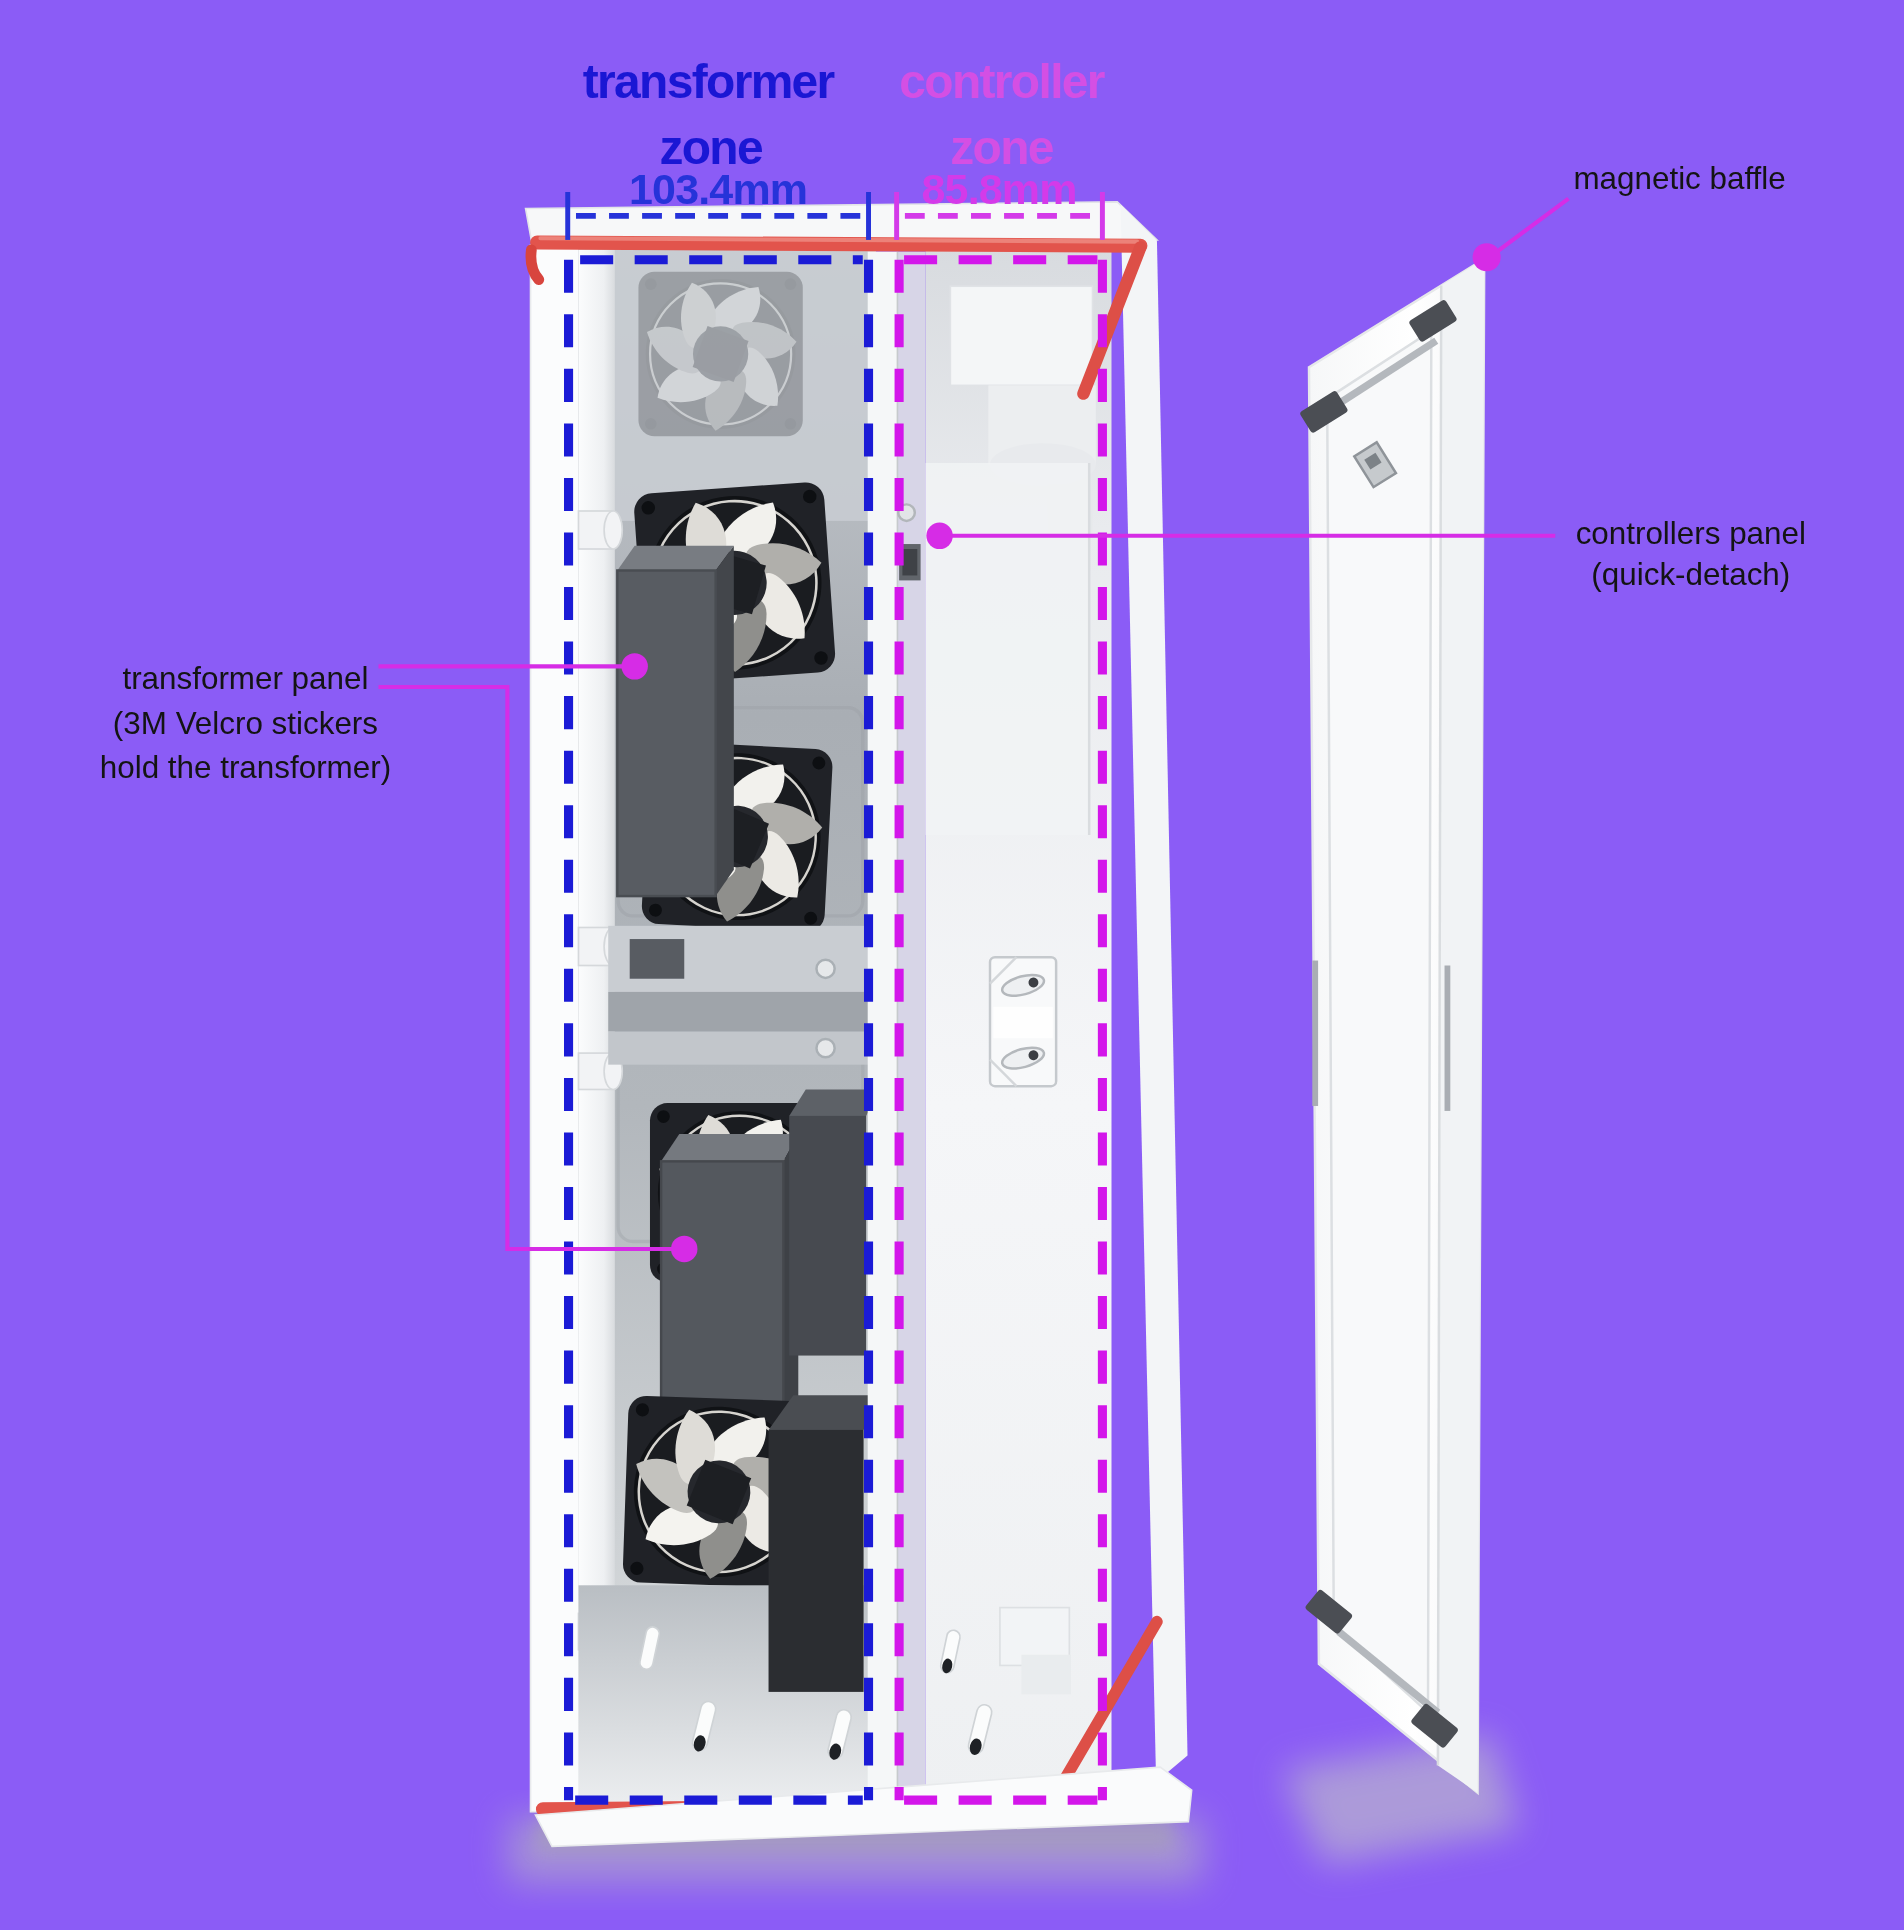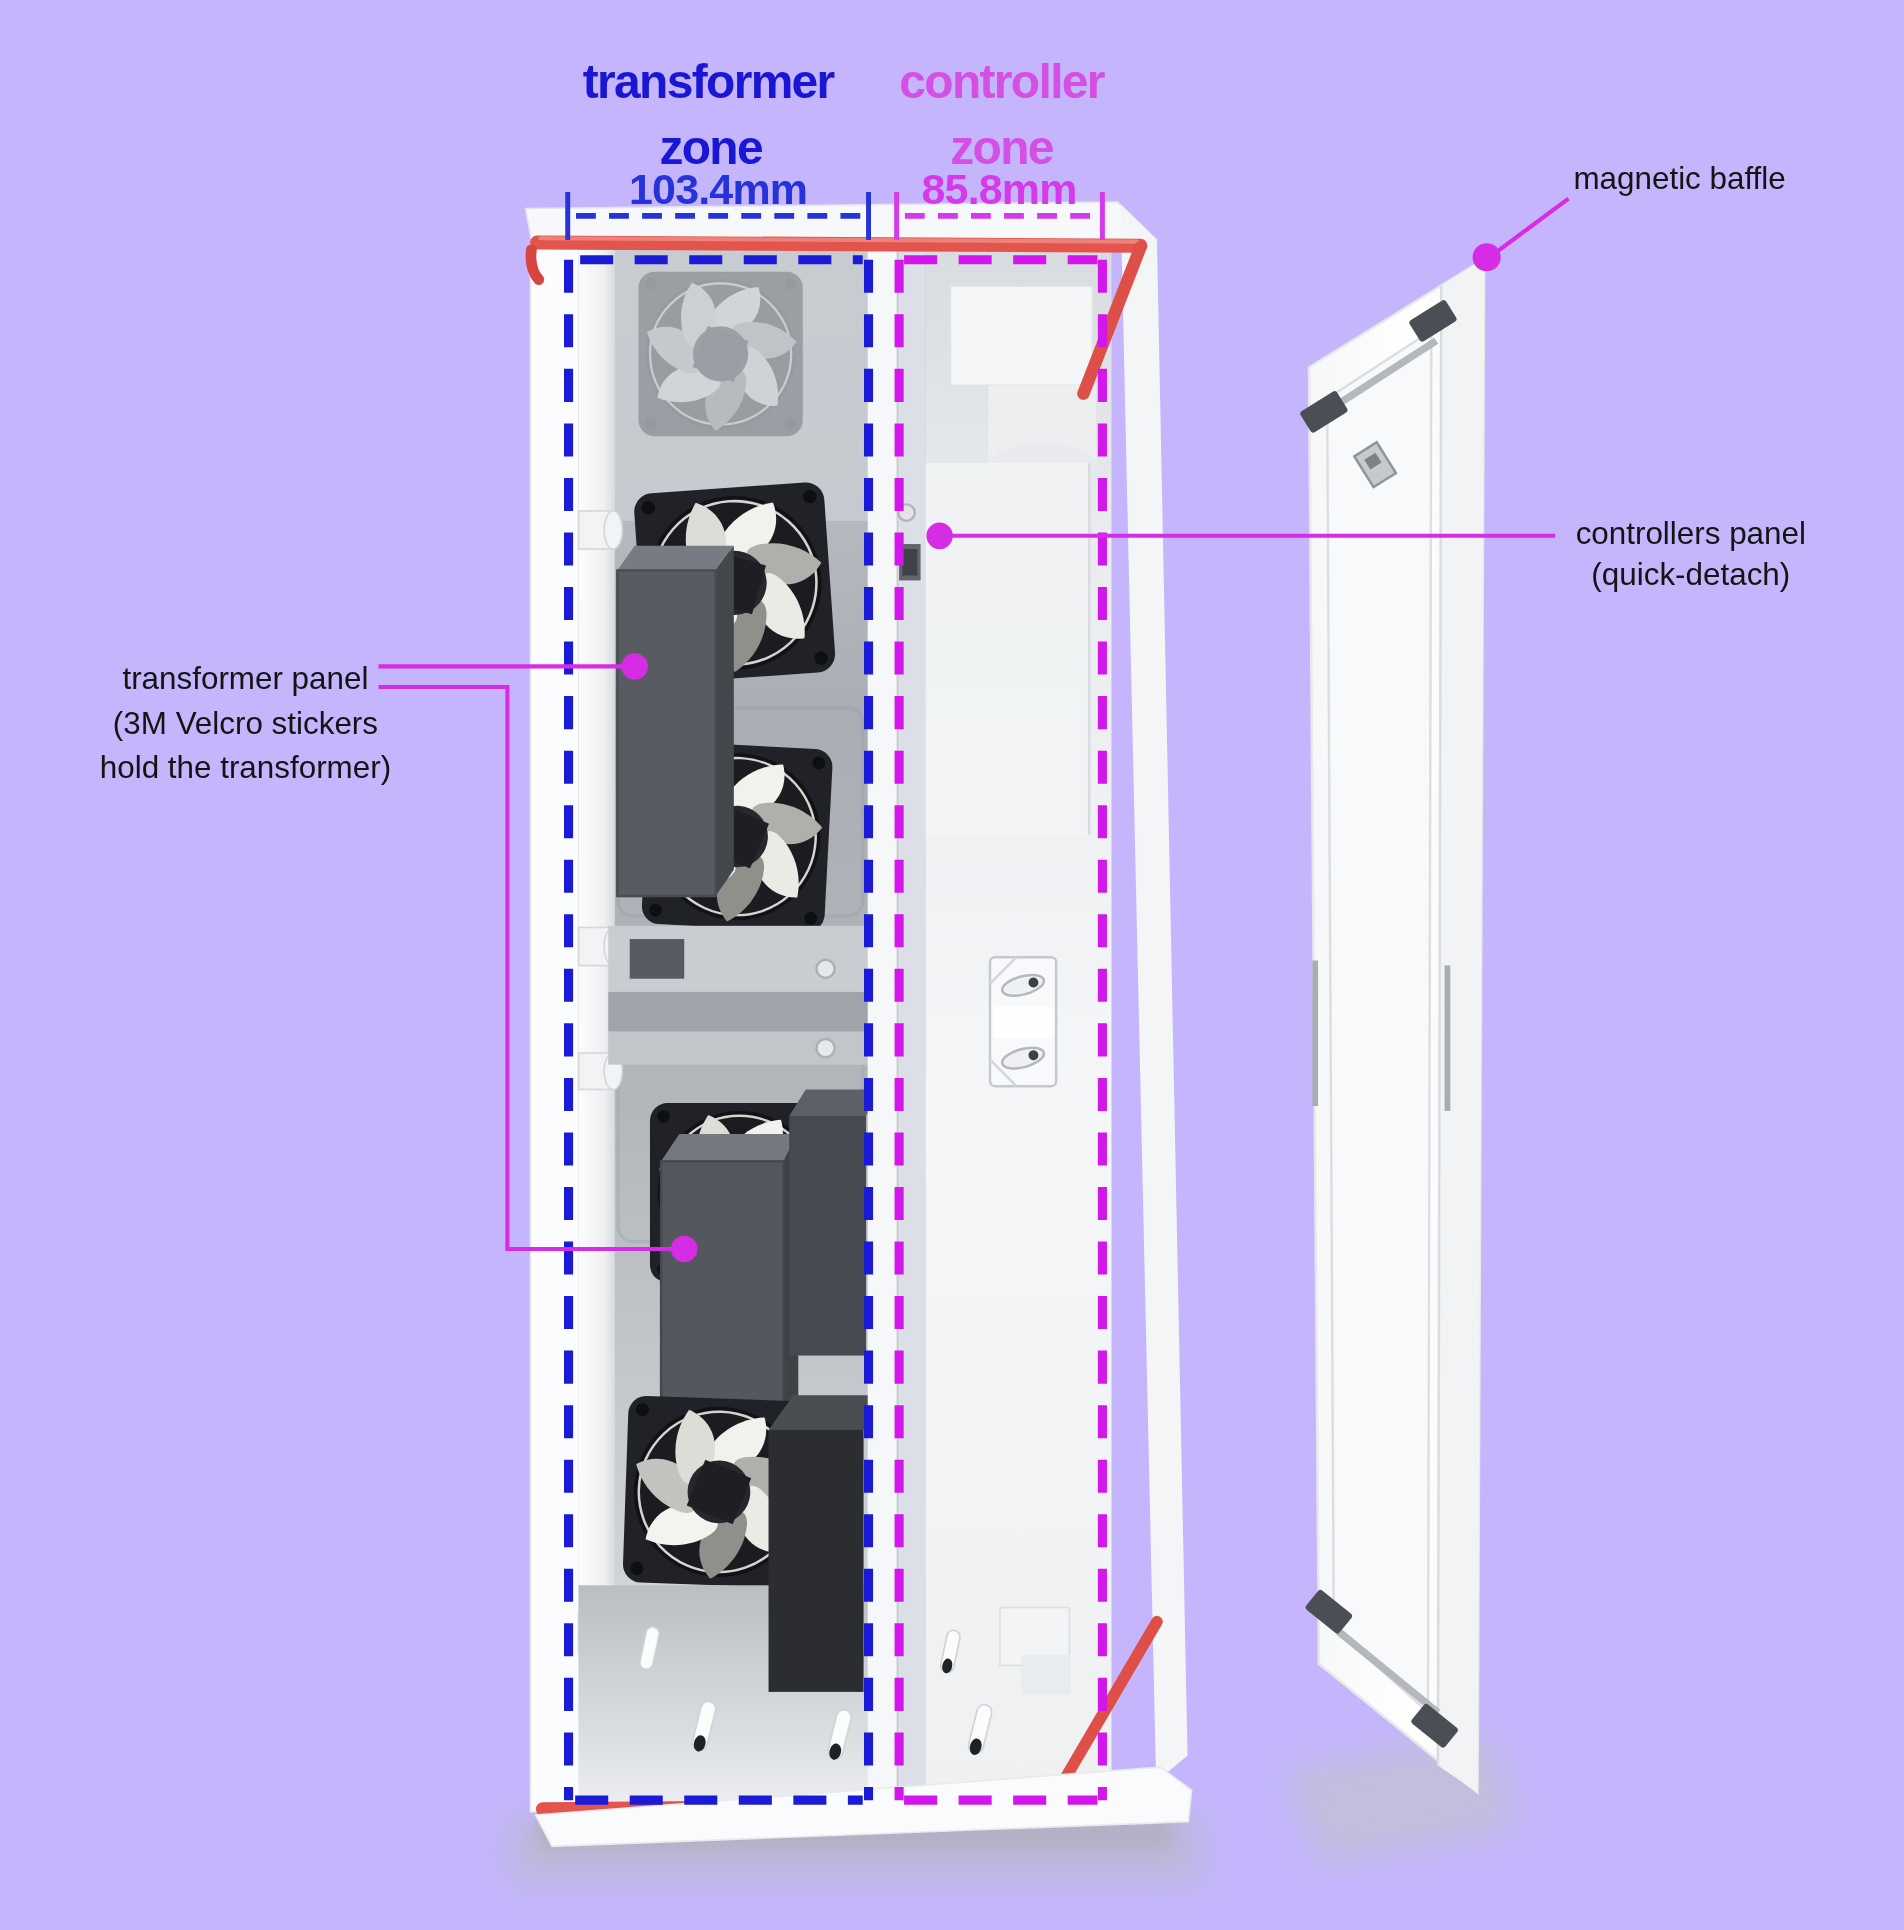--- a/index.html
+++ b/index.html
@@ -1,16 +1,16 @@
 <!DOCTYPE html>
 <html style="font-size:13.2px"><head>
 <meta charset="utf-8">
 <style>
   html,body{margin:0;padding:0;background:#ffffff;}
-  .stage{position:relative;width:1904px;height:1931px;background:#c4b5fd;overflow:hidden;}
+  .stage{position:relative;width:1904px;height:1931px;background:#8b5cf6;overflow:hidden;}
   svg{display:block;}
   text{font-family:"Liberation Sans","DejaVu Sans",sans-serif;}
   .zoneTitle{font-size:58px;font-weight:bold;letter-spacing:-2px;}
   .dimText{font-size:52px;font-weight:600;letter-spacing:-1px;}
   .callout{font-size:38px;fill:#141414;}
 </style>
 </head>
 <body>
 
 <div class="stage">

